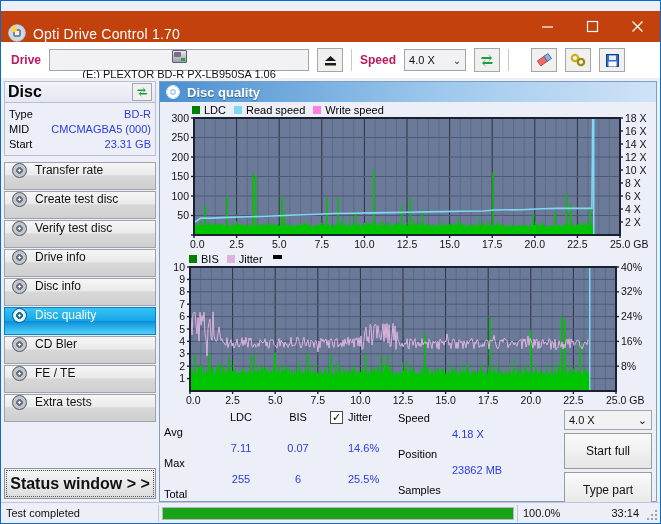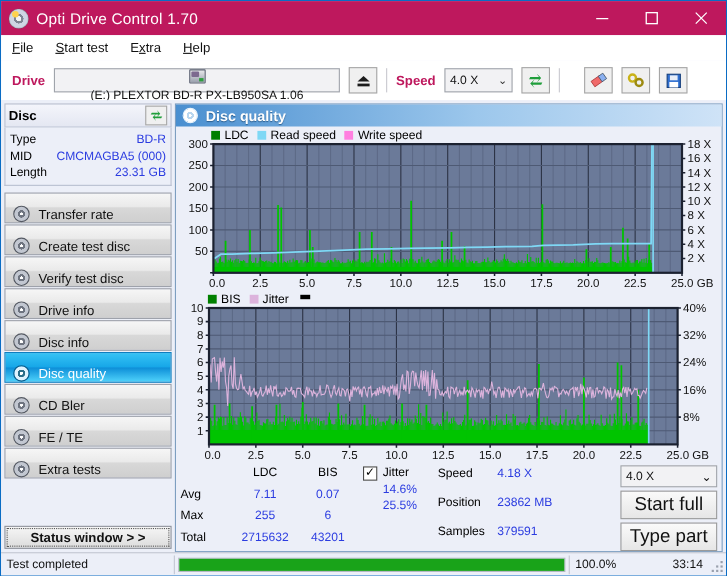--- a/index.html
+++ b/index.html
@@ -13,22 +13,23 @@
   }
   .window {
     width:661px; height:524px;
     border:1px solid #0a6cc4;
     background:#eceff8;
     display:flex; flex-direction:column;
     position:relative;
   }
   
   .titlebar {
-    height:31px; background:#be185d; display:flex; align-items:center;
+    height:31px; background:#c2410c; display:flex; align-items:flex-end;
     flex:0 0 31px;
+    margin-top:10px;
   }
   .title-icon {
     width:18px; height:18px; margin-left:7px; margin-right:7px;
     border-radius:50%;
     background: radial-gradient(circle at 50% 50%, #f3f3f3 0 18%, #7f8694 19% 34%, #cfd6e4 35% 72%, #6f7787 73% 88%, #3d4452 89% 100%);
     box-shadow: inset 0 0 1px #222;
     position:relative;
   }
   .title-icon::after{
     content:''; position:absolute; left:3px; top:2px; width:6px;height:6px;
@@ -77,21 +78,21 @@
   .sep { width:1px;height:22px;background:#c8c8cf; }
   
   .bodyrow { flex:1 1 auto; display:flex; min-height:0; }
   .sidebar { width:158px; flex:0 0 158px; background:#eceff8; display:flex; flex-direction:column;
              padding:3px 3px 0 3px; }
   
   .disc-head {
     height:22px; background:linear-gradient(#f4f5fb,#e4e7f2);
     border:1px solid #b9bfd0; display:flex; align-items:center; padding:0 3px;
   }
-  .disc-head .t { font-weight:bold; font-size:12px; color:#000; }
+  .disc-head .t { font-weight:bold; font-size:16px; color:#000; }
   .mini-btn {
     margin-left:auto; width:20px;height:18px;border:1px solid #a6a6a6;background:#f0f0f0;
     display:flex;align-items:center;justify-content:center;
   }
   .disc-body {
     border:1px solid #b9bfd0; border-top:none; background:#eceff8;
     padding:3px 4px 4px 4px;
   }
   .drow { display:flex; justify-content:space-between; align-items:center; height:15px; font-size:11px; }
   .drow .k { color:#000; }
@@ -100,39 +101,39 @@
   .label-input {
     flex:1 1 auto; height:18px; border:1px solid #8d919b; background:#fff;
   }
   .cd-btn { width:20px;height:19px;border:1px solid #a6a6a6;background:#f0f0f0;display:flex;align-items:center;justify-content:center; }
   .cd-ico { width:13px;height:13px;border-radius:50%;
     background:radial-gradient(circle, #fff 0 16%, #c9b23a 17% 40%, #f2e57a 41% 78%, #c0aa35 79% 100%);
     border:1px solid #8a7a20; }
   
   .nav { margin-top:6px; display:flex; flex-direction:column; gap:1px; }
   .navbtn {
-    height:28px; display:flex; align-items:flex-end; gap:8px; padding-left:7px;
+    height:28px; display:flex; align-items:flex-start; gap:8px; padding-left:7px;
     border:1px solid #9ea2ab;
     background:linear-gradient(#f6f6f6 0%, #eaeaea 45%, #d8d8d8 50%, #cfcfcf 100%);
     font-size:12px; color:#111;
   }
   .navbtn.sel {
     background:linear-gradient(#36c3f5 0%, #17a7e8 48%, #0e8fd8 52%, #4fd2fb 100%);
     border:1px solid #0d7ec0; color:#fff; font-weight:normal;
   }
   .nav-ico { width:15px;height:15px;border-radius:50%; flex:0 0 auto;
     background:radial-gradient(circle,#fff 0 14%,#6e7480 15% 36%,#c2c7d1 37% 72%,#5e6470 73% 100%);
     border:1px solid #555a64; }
   .navbtn.sel .nav-ico { background:radial-gradient(circle,#fff 0 14%,#2b6e8a 15% 36%,#dff3ff 37% 72%,#2b6e8a 73% 100%); border-color:#0a5e8e;}
   .navspacer { flex:1 1 auto; min-height:6px; }
   .statusbtn {
-    height:21px; margin:2px 0 3px 0; border:1px solid #8e929b;
+    height:31px; margin:2px 0 3px 0; border:1px solid #8e929b;
     background:linear-gradient(#f6f6f6,#dcdcdc);
     display:flex;align-items:center;justify-content:center;
-    font-size:12px; font-weight:bold; color:#111;
+    font-size:16px; font-weight:bold; color:#111;
     outline:1px dotted #555; outline-offset:-3px;
   }
   
   .main { flex:1 1 auto; min-width:0; display:flex; flex-direction:column;
           border:1px solid #7d9ec0; background:#eceff8; margin:3px 3px 0 0; }
   .main-head {
     height:20px; flex:0 0 20px;
     background:linear-gradient(to right,#4a8fd0,#9cc7ec 55%, #cfe3f7);
     display:flex; align-items:center; padding-left:6px; gap:7px;
   }
@@ -140,33 +141,33 @@
   .head-ico { width:14px;height:14px;border-radius:50%;
     background:radial-gradient(circle,#fff 0 14%,#b8d6ef 15% 38%,#fff 39% 70%,#9cc0e0 71% 100%);
     border:1px solid #e9f3fb;}
   .charts { flex:1 1 auto; display:flex; flex-direction:column; padding:2px 2px 0 2px; }
   .chartwrap { position:relative; }
   .legend { position:absolute; display:flex; align-items:center; gap:4px; font-size:11px; z-index:5; }
   .legend .sw { width:8px;height:8px;display:inline-block; }
   .chart-svg { display:block; }
   
   .stats { flex:0 0 auto; display:flex; padding:2px 4px 2px 4px; font-size:11px; }
-  .stats .num { color:#2b3ce0; }
+  .stats .num { color:#2b3ce0;margin-top:16px; }
   .stats-grid { display:grid; grid-template-columns:46px 62px 52px; }
   .stats-grid div { height:15px; line-height:15px; }
   .c { text-align:center; }
   .jitcol { width:74px; padding-left:6px; }
   .chk { width:13px;height:13px;border:1px solid #4a4a4a;background:#fff;display:inline-flex;
          align-items:center;justify-content:center;font-size:11px;line-height:1; }
   .speedcol { width:120px; display:grid; grid-template-columns:54px 66px; }
   .speedcol div { height:16px; line-height:16px; }
   .btncol { margin-left:auto; width:88px; display:flex; flex-direction:column; gap:3px; }
   .actbtn {
-    height:26px; border:1px solid #9a9a9a; background:linear-gradient(#fafafa,#e6e6e6);
-    display:flex;align-items:center;justify-content:center; font-size:17px; color:#111;
+    height:36px; border:1px solid #9a9a9a; background:linear-gradient(#fafafa,#e6e6e6);
+    display:flex;align-items:center;justify-content:center; font-size:12px; color:#111;
   }
   .selspeed {
     height:20px; border:1px solid #a0a4ab; background:#f2f2f4;
     display:flex;align-items:center;padding:0 4px; font-size:11px; color:#111;
   }
   
   .statusbar { height:32px; flex:0 0 20px; display:flex; align-items:center;
     border-top:1px solid #c2c6d2; background:#eceff8; }
   .sb-cell { height:20px; display:flex; align-items:center; padding:0 5px; font-size:11px; color:#111; }
   .sb-text { width:157px; }
@@ -200,26 +201,20 @@
       </div>
       <div class="tbtn">
         <svg width="13" height="13">
             <line x1="1.5" y1="1.5" x2="11.5" y2="11.5" stroke="#fff" stroke-width="1.2"></line>
             <line x1="11.5" y1="1.5" x2="1.5" y2="11.5" stroke="#fff" stroke-width="1.2"></line>
           </svg>
       </div>
     </div>
   </div>
 
-  <div class="menubar">
-    <div class="menuitem"><u>F</u>ile</div>
-    <div class="menuitem"><u>S</u>tart test</div>
-    <div class="menuitem">E<u>x</u>tra</div>
-    <div class="menuitem"><u>H</u>elp</div>
-  </div>
 
   <div class="drivebar">
     <div class="lbl-bold">Drive</div>
     <div class="combo drive-combo">
       <span class="drive-ico"></span>
       <span>(E:)   PLEXTOR BD-R  PX-LB950SA 1.06</span>
       <span class="caret">⌄</span>
     </div>
     <div class="tbtn-sq">
       <svg width="15" height="13">
@@ -280,21 +275,21 @@
       <div class="disc-body">
         <div class="drow">
           <span class="k">Type</span>
           <span class="v">BD-R</span>
         </div>
         <div class="drow">
           <span class="k">MID</span>
           <span class="v">CMCMAGBA5 (000)</span>
         </div>
         <div class="drow">
-          <span class="k">Length</span>
+          <span class="k">Start</span>
           <span class="v">23.31 GB</span>
         </div>
       </div>
 
       <div class="nav">
         <div class="navbtn">
           <span class="nav-ico"></span>
           <span>Transfer rate</span>
         </div>
         <div class="navbtn">

